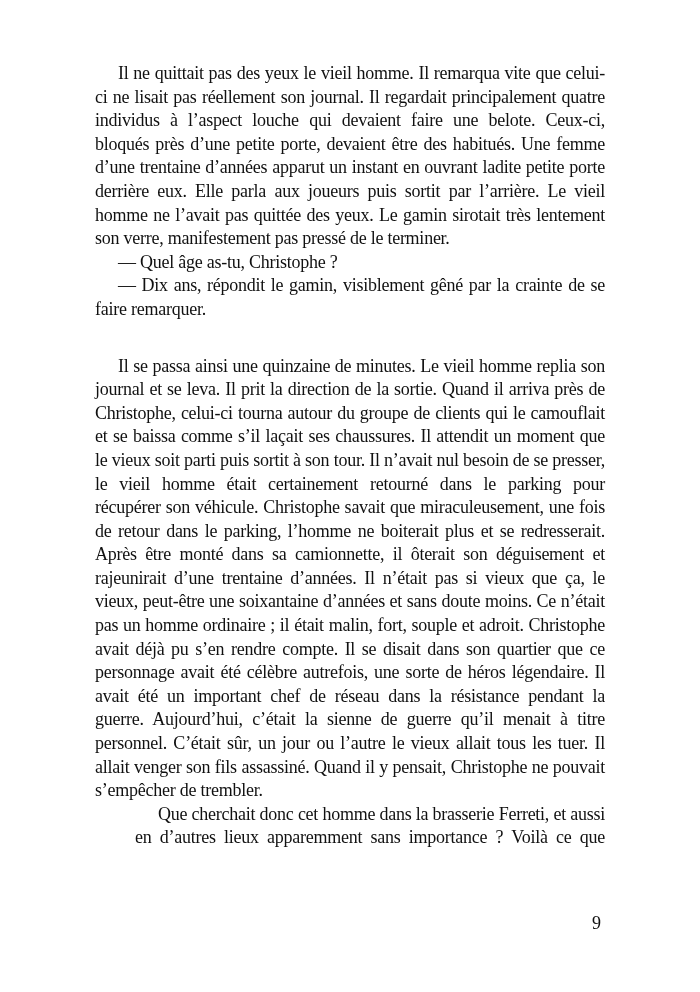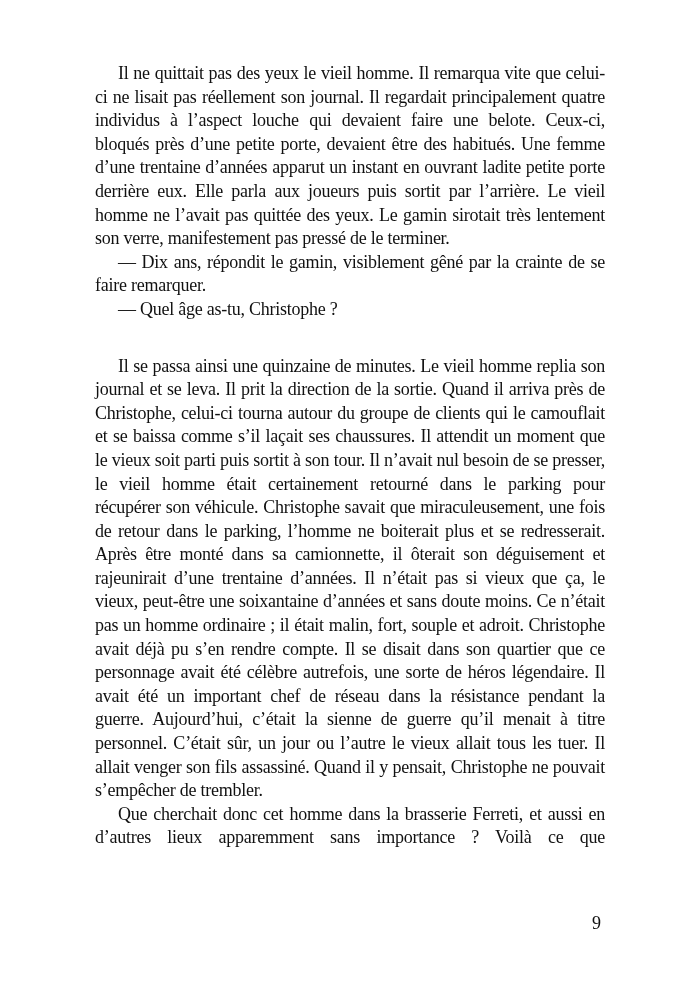--- a/index.html
+++ b/index.html
@@ -18,36 +18,36 @@
     color: #111111;
     letter-spacing: -0.25px;
   }
   .text-block p {
     margin: 0;
     text-align: justify;
     text-indent: 23px;
     hyphens: none;
   }
   .text-block .gap { height: 33px; }
-  .text-block p.last-justified { text-align-last: justify; }
+  .text-block p.last-justified { text-align-last: justify; margin-left: 40px; }
   .page-number {
     position: absolute;
     left: 592px;
     top: 913px;
     font-family: "Liberation Serif", serif;
     font-size: 18px;
     color: #111111;
   }
 </style>
 </head>
 <body>
 
 <div class="page">
   <div class="text-block">
     <p>Il ne quittait pas des yeux le vieil homme. Il remarqua vite que celui-ci ne lisait pas réellement son journal. Il regardait principalement quatre individus à l’aspect louche qui devaient faire une belote. Ceux-ci, bloqués près d’une petite porte, devaient être des habitués. Une femme d’une trentaine d’années apparut un instant en ouvrant ladite petite porte derrière eux. Elle parla aux joueurs puis sortit par l’arrière. Le vieil homme ne l’avait pas quittée des yeux. Le gamin sirotait très lentement son verre, manifestement pas pressé de le terminer.</p>
+    <p>— Quel âge as-tu, Christophe ?</p>
     <p>— Dix ans, répondit le gamin, visiblement gêné par la crainte de se faire remarquer.</p>
-    <p>— Quel âge as-tu, Christophe ?</p>
     <div class="gap"></div>
     <p>Il se passa ainsi une quinzaine de minutes. Le vieil homme replia son journal et se leva. Il prit la direction de la sortie. Quand il arriva près de Christophe, celui-ci tourna autour du groupe de clients qui le camouflait et se baissa comme s’il laçait ses chaussures. Il attendit un moment que le vieux soit parti puis sortit à son tour. Il n’avait nul besoin de se presser, le vieil homme était certainement retourné dans le parking pour récupérer son véhicule. Christophe savait que miraculeusement, une fois de retour dans le parking, l’homme ne boiterait plus et se redresserait. Après être monté dans sa camionnette, il ôterait son déguisement et rajeunirait d’une trentaine d’années. Il n’était pas si vieux que ça, le vieux, peut-être une soixantaine d’années et sans doute moins. Ce n’était pas un homme ordinaire ; il était malin, fort, souple et adroit. Christophe avait déjà pu s’en rendre compte. Il se disait dans son quartier que ce personnage avait été célèbre autrefois, une sorte de héros légendaire. Il avait été un important chef de réseau dans la résistance pendant la guerre. Aujourd’hui, c’était la sienne de guerre qu’il menait à titre personnel. C’était sûr, un jour ou l’autre le vieux allait tous les tuer. Il allait venger son fils assassiné. Quand il y pensait, Christophe ne pouvait s’empêcher de trembler.</p>
     <p class="last-justified">Que cherchait donc cet homme dans la brasserie Ferreti, et aussi en d’autres lieux apparemment sans importance ? Voilà ce que</p>
   </div>
   <div class="page-number">9</div>
 </div>
 
 </body></html>

